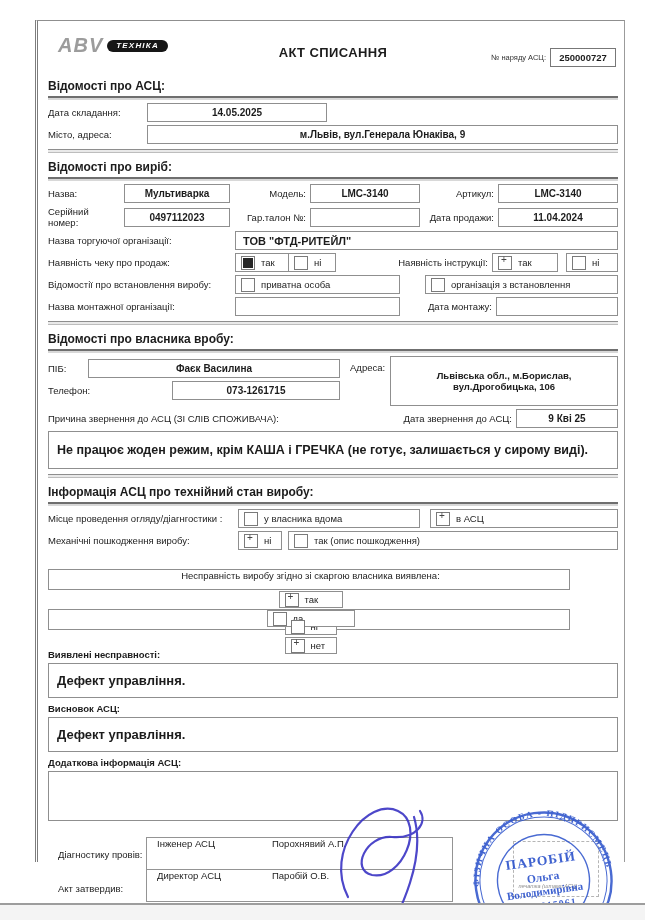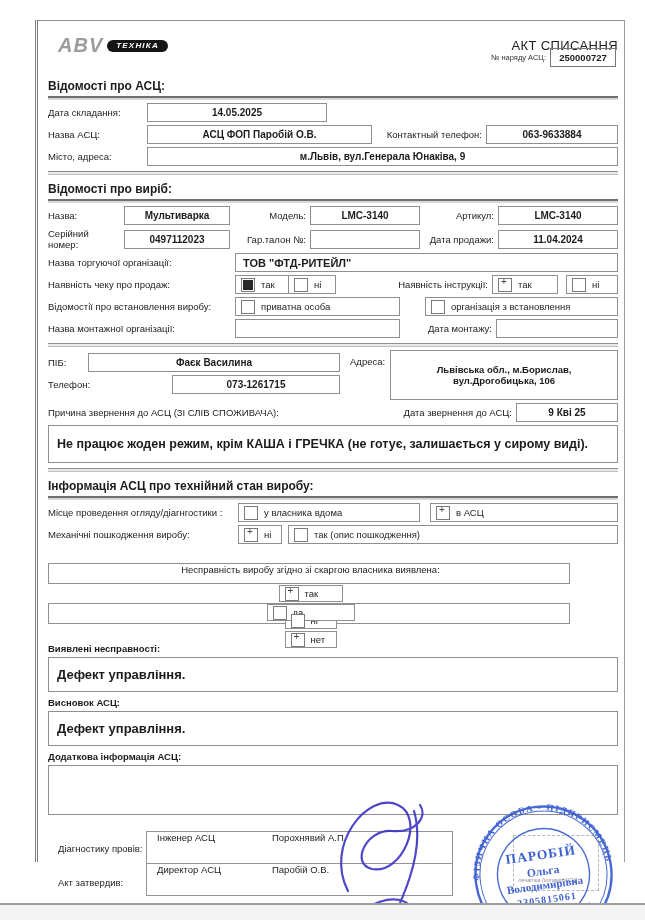--- a/index.html
+++ b/index.html
@@ -12,21 +12,21 @@
     box-sizing:border-box; background:#fff;
     border-top:1px solid #8f8f8f; border-right:1px solid #9b9b9b;
     border-left:3px double #7d7d7d;
     padding:5px 6px 0 10px;
   }
   
   .hdr { position:relative; height:46px; }
   .logo { position:absolute; left:10px; top:8px; display:flex; align-items:center; gap:4px; }
   .logo-abv { font-weight:800; font-style:italic; font-size:20px; color:#9c9c9c; letter-spacing:1px; }
   .logo-badge { background:#161616; color:#fff; border-radius:9px; padding:1.5px 9px; font-size:8px; font-weight:bold; font-style:italic; letter-spacing:1.2px; }
-  .doc-title { position:absolute; left:0; right:0; top:12px; text-align:right; font-weight:normal; font-size:13px; letter-spacing:.4px; }
+  .doc-title { position:absolute; left:0; right:0; top:19px; text-align:center; font-weight:bold; font-size:13px; letter-spacing:.4px; }
   .order { position:absolute; right:2px; top:22px; display:flex; align-items:center; gap:4px; }
   .order-lbl { font-size:7.5px; color:#333; }
   .order-box { width:64px; height:17px; border:1px solid #777; display:flex; align-items:center; justify-content:center; font-weight:bold; font-size:9.5px; }
   
   .sec-h { font-weight:bold; font-size:12px; padding:1px 0 3px; border-bottom:2px solid #6f6f6f; box-shadow:0 2px 0 #d8d8d8; margin:6px 0 5px; }
   .sec-div { height:2px; border-top:1px solid #8e8e8e; border-bottom:1px solid #bdbdbd; background:#e9e9e9; margin:5px 0 2px; }
   .row { display:flex; align-items:center; margin:3px 0; gap:4px; }
   .lbl { font-size:9.5px; color:#222; flex:none; }
   .lbl.r { text-align:right; }
   .box { border:1px solid #8f8f8f; height:19px; box-sizing:border-box; display:flex; align-items:center; justify-content:center; font-weight:bold; font-size:10px; background:#fff; flex:none; }
@@ -83,27 +83,20 @@
         <span class="order-box">250000727</span>
       </div>
     </div>
 
     <div class="sec-h">Відомості про АСЦ:</div>
     <div class="row">
       <span class="lbl" style="width:95px">Дата складання:</span>
       <span class="box" style="width:180px">14.05.2025</span>
     </div>
     <div class="row">
-      <span class="lbl" style="width:95px">Назва АСЦ:</span>
-      <span class="box" style="width:225px">АСЦ ФОП Паробій О.В.</span>
-      <span class="spacer"></span>
-      <span class="lbl r">Контактный телефон:</span>
-      <span class="box" style="width:132px">063-9633884</span>
-    </div>
-    <div class="row">
       <span class="lbl" style="width:95px">Місто, адреса:</span>
       <span class="box fill">м.Львів, вул.Генерала Юнаківа, 9</span>
     </div>
     <div class="sec-div"></div>
 
     <div class="sec-h">Відомості про виріб:</div>
     <div class="row">
       <span class="lbl" style="width:72px">Назва:</span>
       <span class="box" style="width:106px">Мультиварка</span>
       <span class="lbl r" style="width:72px">Модель:</span>
@@ -158,20 +151,21 @@
     </div>
     <div class="row">
       <span class="lbl" style="width:183px">Назва монтажної організації:</span>
       <span class="box" style="width:165px"></span>
       <span class="spacer"></span>
       <span class="lbl r">Дата монтажу:</span>
       <span class="box" style="width:122px"></span>
     </div>
     <div class="sec-div"></div>
 
+    <div class="sec-h">Відомості про власника вробу:</div>
     <div class="owner-grid">
       <div class="owner-left">
         <div class="row">
           <span class="lbl" style="width:36px">ПІБ:</span>
           <span class="box fill">Фаєк Василина</span>
         </div>
         <div class="row">
           <span class="lbl" style="width:120px">Телефон:</span>
           <span class="box fill">073-1261715</span>
         </div>

